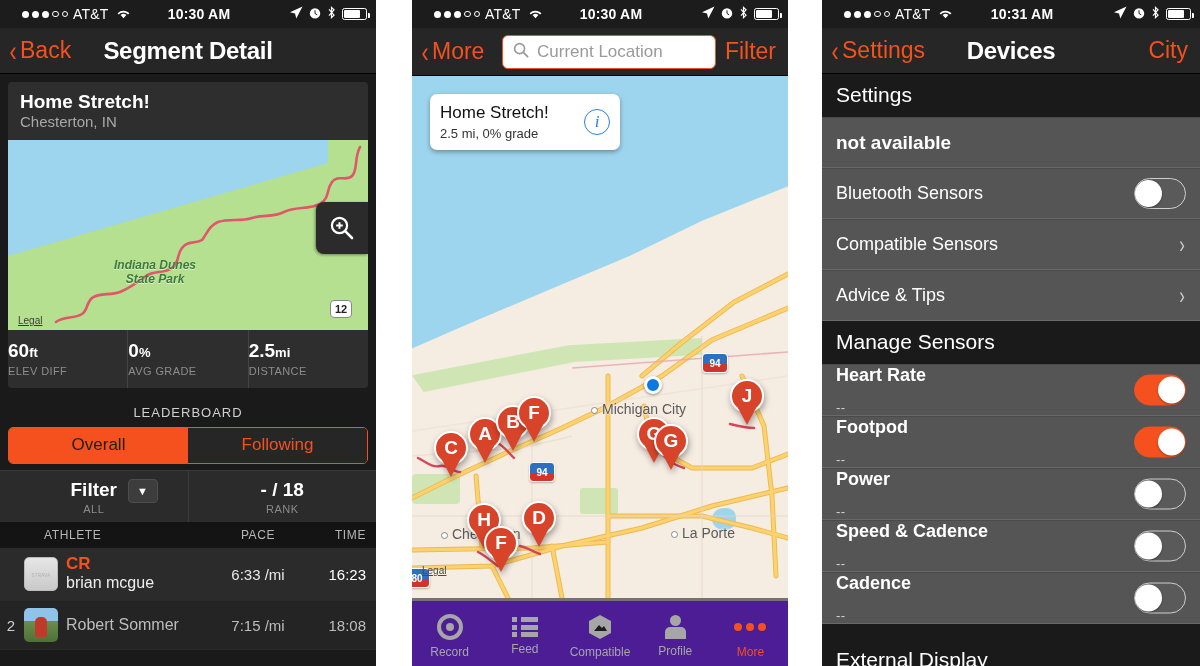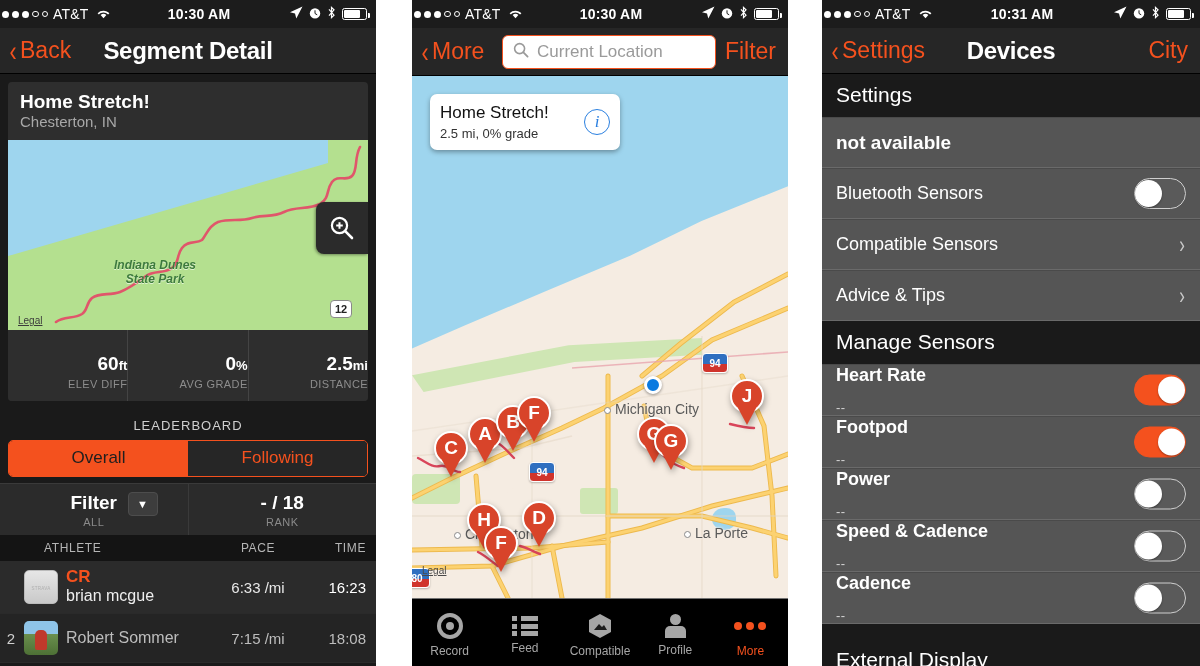--- a/index.html
+++ b/index.html
@@ -12,21 +12,21 @@
   .screens { position: relative; width: 1200px; height: 666px; display: flex; }
   .phone { position: relative; height: 666px; overflow: hidden; background: #1c1c1c; }
   .gap { background: #ffffff; height: 666px; }
 
   
   .statusbar {
     height: 28px; background: #1c1c1c; color: #fff;
     display: flex; align-items: center; position: relative;
     font-size: 14px; letter-spacing: .2px;
   }
-  .sb-left { display: flex; align-items: center; gap: 5px; padding-left: 2px; }
+  .sb-left { display: flex; align-items: center; gap: 5px; padding-left: 22px; }
   .dots { display: flex; gap: 3px; align-items: center; }
   .dot { width: 7px; height: 7px; border-radius: 50%; background: #fff; }
   .dot.hollow { background: transparent; border: 1.2px solid #fff; width: 6.5px; height: 6.5px; }
   .carrier { font-size: 14px; font-weight: 400; }
   .wifi { margin-left: 2px; }
   .sb-time {
     position: absolute; left: 0; right: 0; text-align: center;
     font-size: 14px; font-weight: 600; padding-left: 22px;
   }
   .sb-right {
@@ -97,21 +97,21 @@
     position: absolute; right: 0; top: 62px;
     width: 52px; height: 52px; background: #2b2b2b;
     border-radius: 8px 0 0 8px;
     display: flex; align-items: center; justify-content: center;
     box-shadow: -1px 1px 3px rgba(0,0,0,.4);
   }
   .zoom-btn svg { display: block; }
 
   .seg-stats { display: flex; background: #2e2e2e; }
   .stat {
-    flex: 1; text-align: right; padding: 23px 0 11px;
+    flex: 1; text-align: left; padding: 10px 0 11px;
     border-right: 1px solid #444;
   }
   .stat:last-child { border-right: 0; }
   .stat-v { color: #fff; font-size: 19px; font-weight: bold; }
   .stat-v small { font-size: 13px; font-weight: bold; }
   .stat-l { color: #8d8d8d; font-size: 11px; margin-top: 3px; letter-spacing: .4px; }
 
   .lb-title {
     text-align: center; color: #cfcfcf; font-size: 13px;
     letter-spacing: 1px; padding: 9px 0 7px; background: #1a1a1a;
@@ -216,21 +216,20 @@
     position: absolute; width: 26px; height: 20px;
     background: linear-gradient(#2f6fc0 55%, #d0342c 55%);
     border: 1.2px solid #fff; border-radius: 4px;
     color: #fff; font-size: 10px; font-weight: bold;
     display: flex; align-items: center; justify-content: center;
     box-shadow: 0 1px 2px rgba(0,0,0,.25);
   }
   .city {
     position: absolute; color: #5a5a5a; font-size: 14px;
     text-shadow: 0 0 3px #f5ece2, 0 0 3px #f5ece2;
-    margin-left: 13px;
   }
   .city::before {
     content: ""; position: absolute; left: -11px; top: 6px;
     width: 5px; height: 5px; border: 1.3px solid #8a8a8a; border-radius: 50%; background: #fff;
   }
 
   .pin {
     position: absolute; width: 34px; height: 46px;
     filter: drop-shadow(1px 3px 3px rgba(0,0,0,.35));
   }
@@ -265,22 +264,22 @@
     color: #2a7fe0; font-size: 17px; font-style: italic;
     display: flex; align-items: center; justify-content: center;
     font-family: "Liberation Serif", serif; flex: none;
   }
   .map-legal {
     position: absolute; left: 10px; bottom: 22px; font-size: 10px;
     color: #4a4a4a; text-decoration: underline;
   }
 
   .tabbar {
-    height: 68px; background: #000000; display: flex;
-    border-top: 1px solid #737373;
+    height: 68px; background: #4c1d95; display: flex;
+    border-top: 3px solid #737373;
   }
   .tab {
     flex: 1; display: flex; flex-direction: column;
     align-items: center; justify-content: center; gap: 5px; padding-top: 6px;
   }
   .tab .lbl { font-size: 12px; color: #a6a6a6; }
   .tab.active .lbl { color: #f4511e; }
   .ic-record { width: 26px; height: 26px; border-radius: 50%; border: 4px solid #a6a6a6; position: relative; }
   .ic-record::after { content:""; position:absolute; left:5px; top:5px; width:8px; height:8px; border-radius:50%; background:#a6a6a6; }
   .ic-feed { width: 26px; height: 20px; display: flex; flex-direction: column; justify-content: space-between; }

